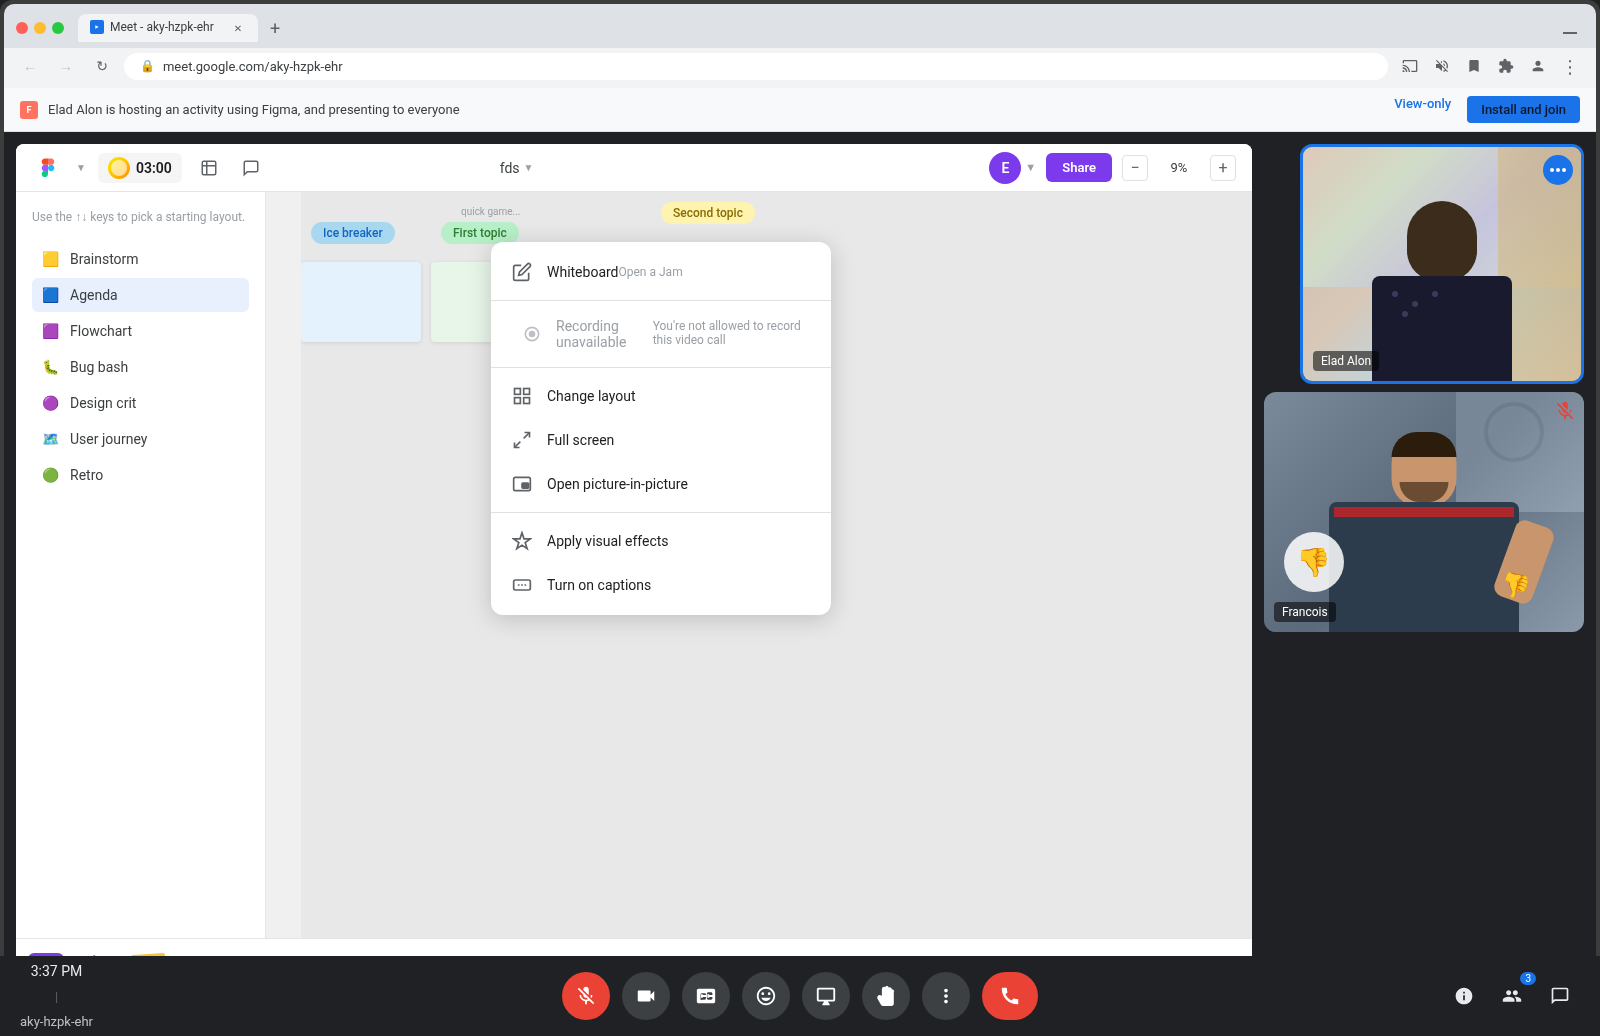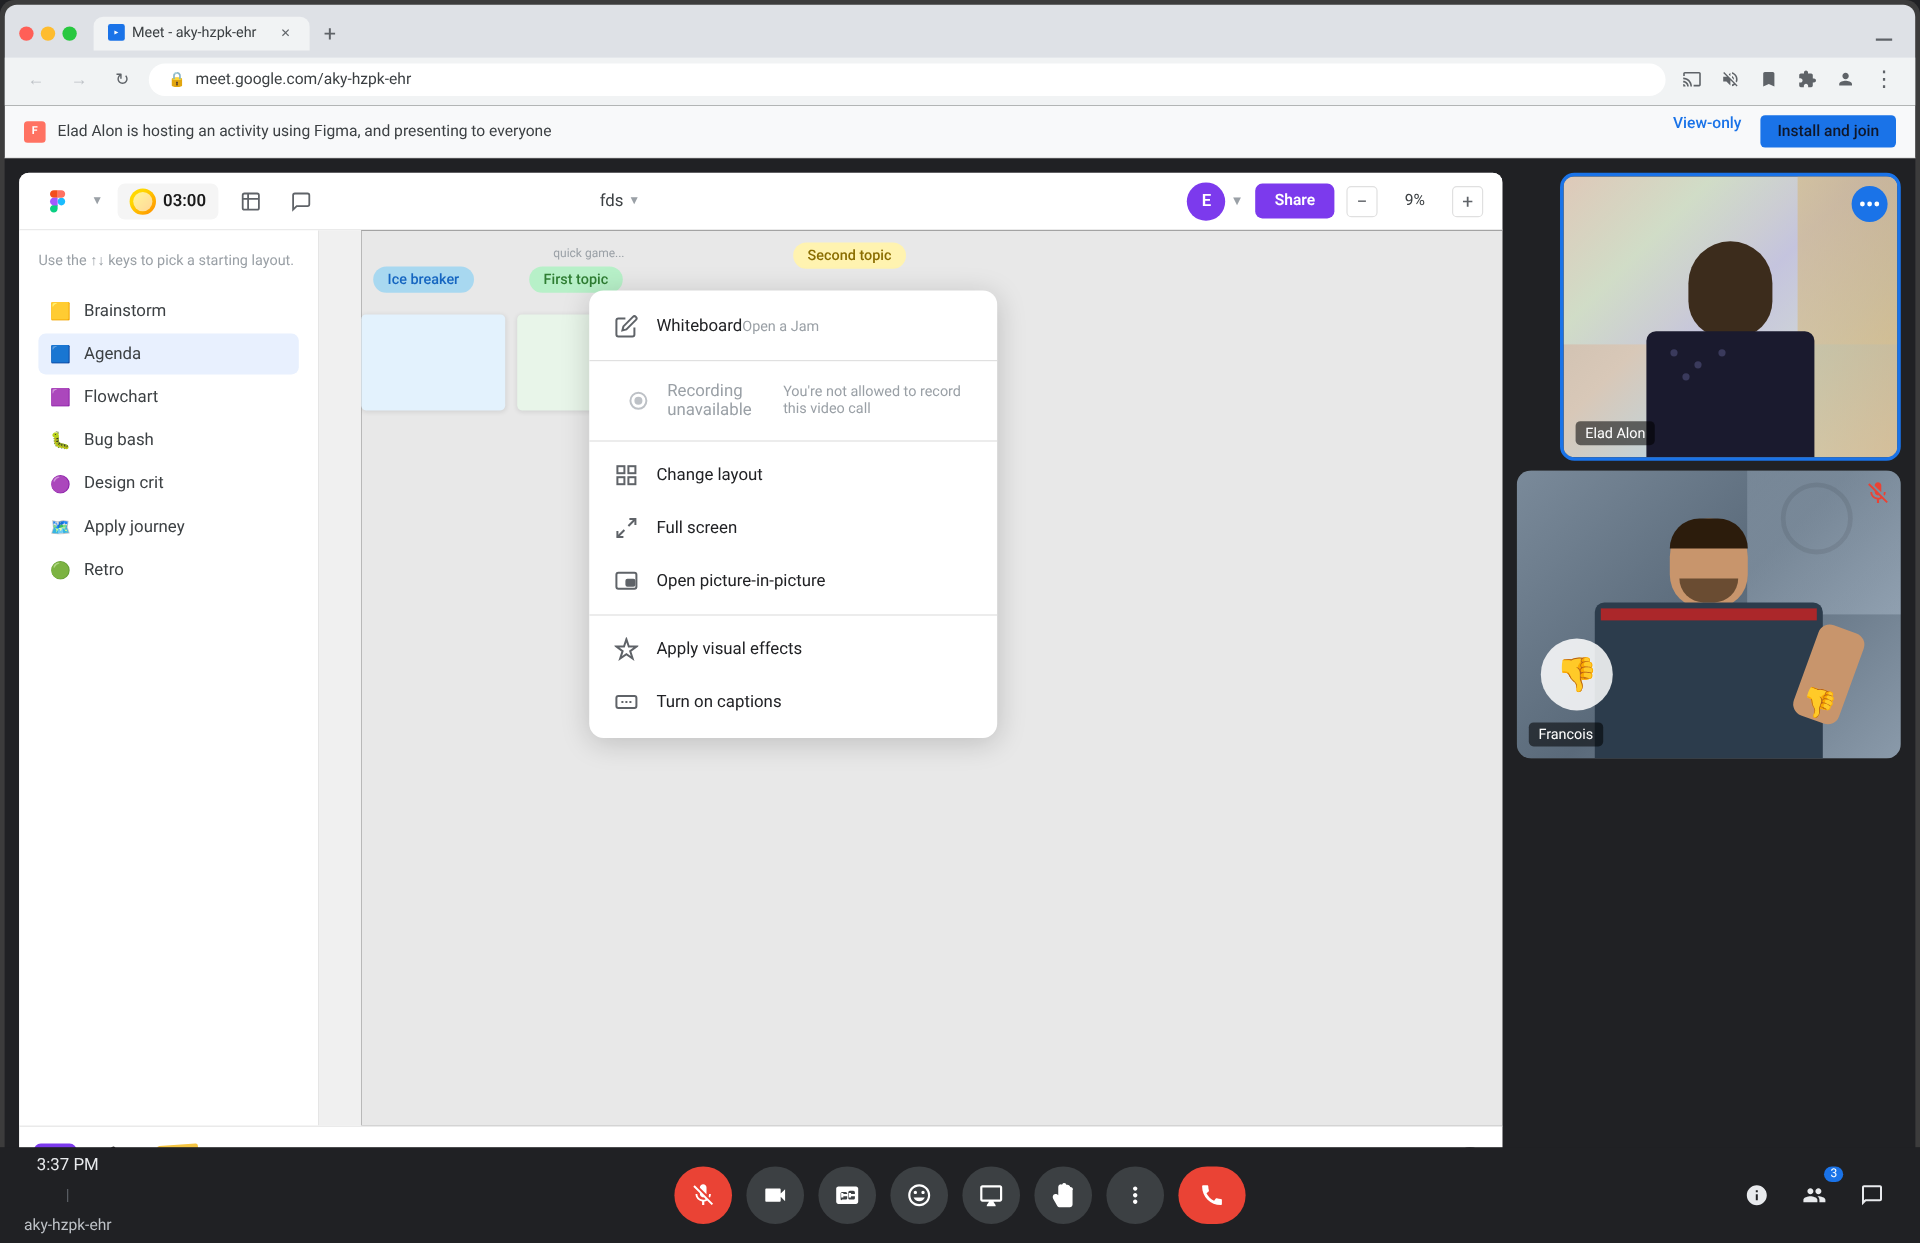--- a/index.html
+++ b/index.html
@@ -295,21 +295,21 @@
     .sidebar-item-icon {
       width: 18px; height: 18px;
       border-radius: 3px;
       display: flex; align-items: center; justify-content: center;
       font-size: 12px;
     }
 
     
     .canvas-main {
       flex: 1;
-      background: #404040;
+      background: #fef9c3;
       position: relative;
       overflow: hidden;
     }
     .topic-badge {
       display: inline-flex;
       align-items: center;
       padding: 4px 12px;
       border-radius: 20px;
       font-size: 12px;
       font-weight: 500;
@@ -722,21 +722,21 @@
               <span>Bug bash</span>
             </div>
 
             <div class="sidebar-item">
               <div class="sidebar-item-icon" style="font-size:14px;">🟣</div>
               <span>Design crit</span>
             </div>
 
             <div class="sidebar-item">
               <div class="sidebar-item-icon" style="font-size:14px;">🗺️</div>
-              <span>Apply journey</span>
+              <span>User journey</span>
             </div>
 
             <div class="sidebar-item">
               <div class="sidebar-item-icon" style="font-size:14px;">🟢</div>
               <span>Retro</span>
             </div>
           </div>
 
           <div class="canvas-main">
             <div class="canvas-bg">

